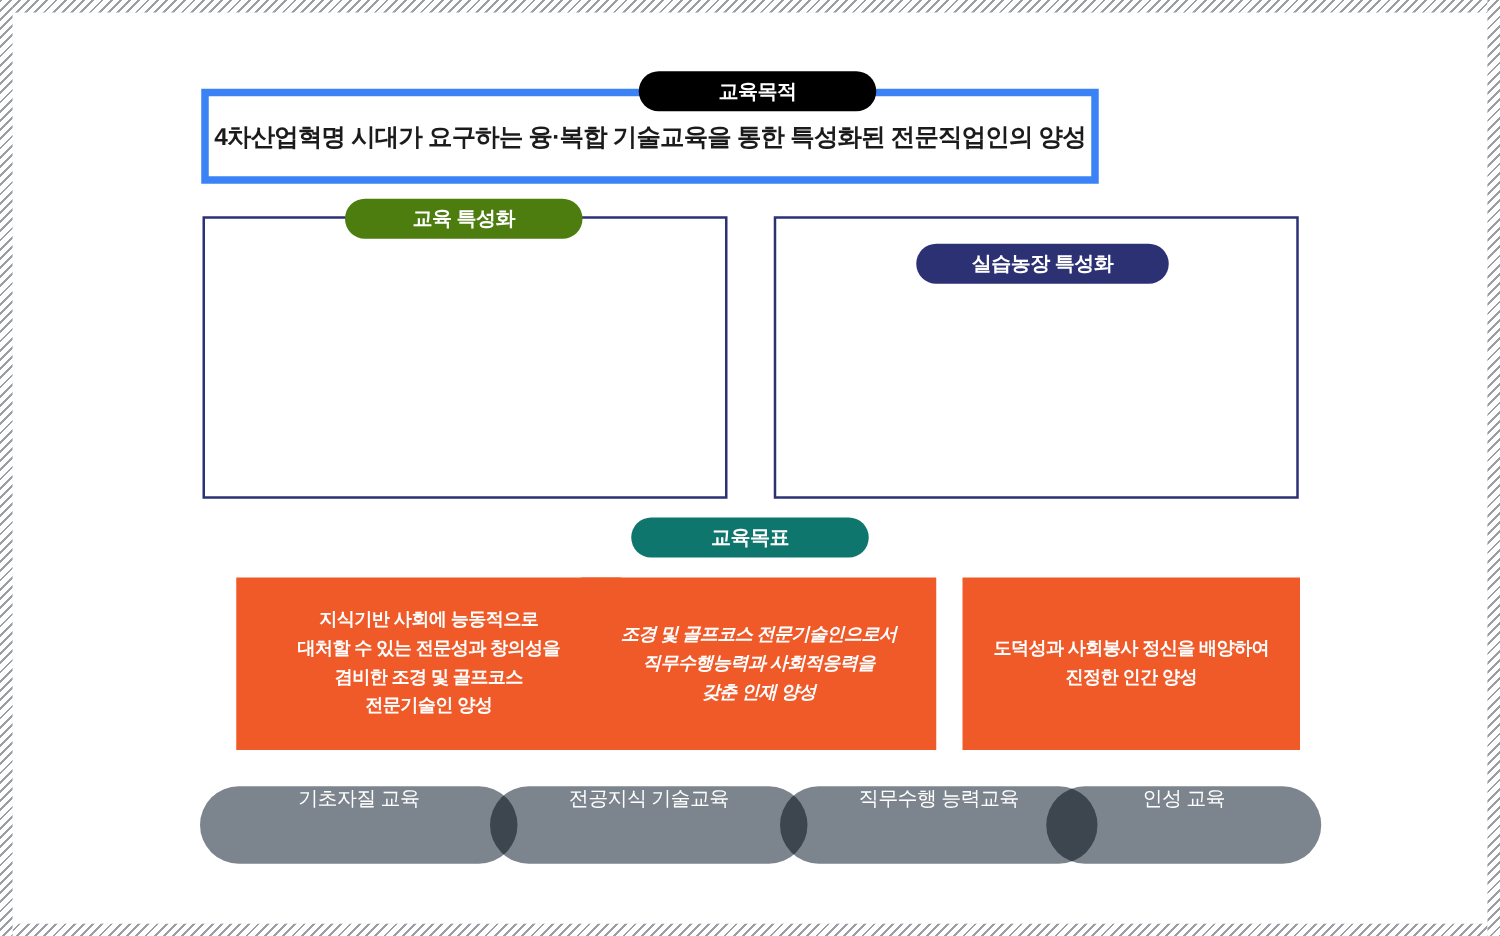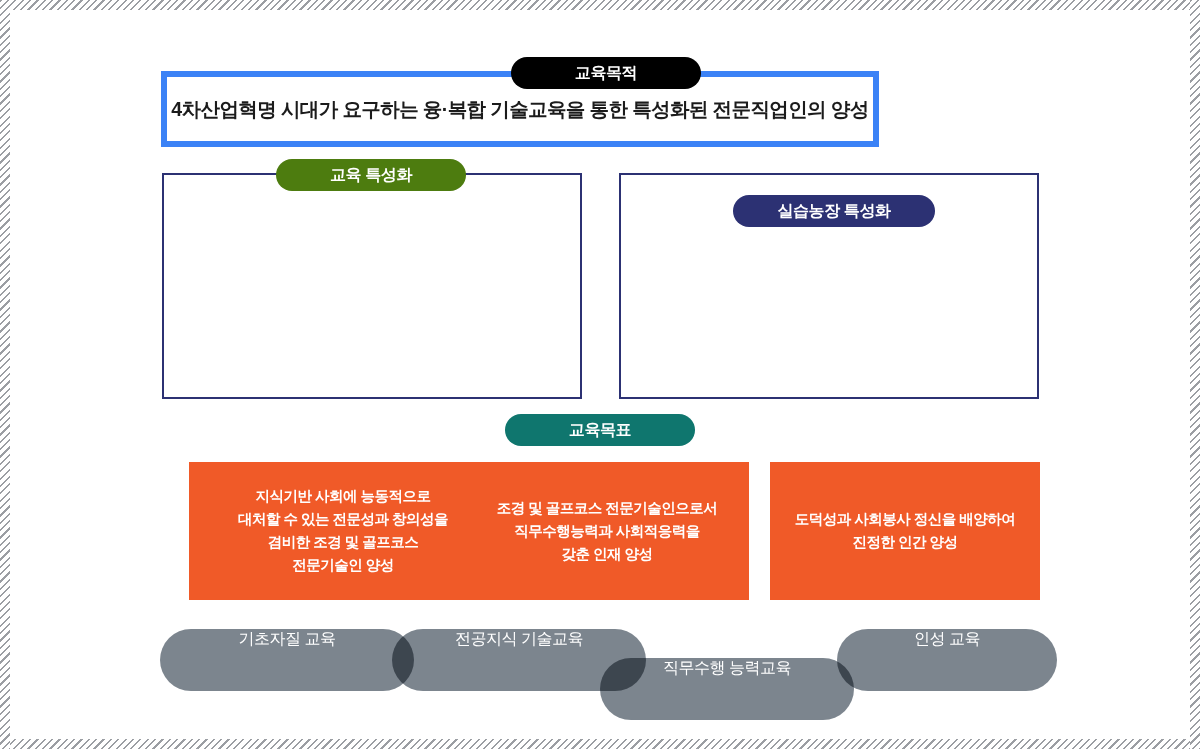--- a/index.html
+++ b/index.html
@@ -164,21 +164,21 @@
     height: 138px;
     background: #f05a28;
     display: flex;
     align-items: center;
     justify-content: center;
     text-align: center;
     z-index: 2;
     box-sizing: border-box;
   }
   .goal-box-1 { left: 151px; width: 308px; margin-left: 28px; }
-  .goal-box-2 { left: 455px; width: 284px; }
+  .goal-box-2 { left: 455px; width: 284px; font-style: italic; }
   .goal-box-3 { left: 760px; width: 270px; text-align: center; }
 
   .goal-text {
     color: #ffffff;
     font-size: 14.5px;
     font-weight: bold;
     line-height: 23px;
     letter-spacing: -0.5px;
     white-space: pre-line;
   }
@@ -204,21 +204,21 @@
   }
   .track-pill-label {
     color: #ffffff;
     font-size: 16px;
     letter-spacing: -0.5px;
     white-space: nowrap;
     mix-blend-mode: normal;
   }
   .tp1 { left: 0px;   width: 254px; }
   .tp2 { left: 232px; width: 254px; }
-  .tp3 { left: 440px; width: 254px; margin-top: 29px; }
+  .tp3 { left: 464px; width: 254px; }
   .tp4 { left: 677px; width: 220px; }
 </style>
 </head>
 <body>
 
 <div id="page">
 
   <div class="frame-edge frame-top"></div>
   <div class="frame-edge frame-bottom"></div>
   <div class="frame-edge frame-left"></div>

